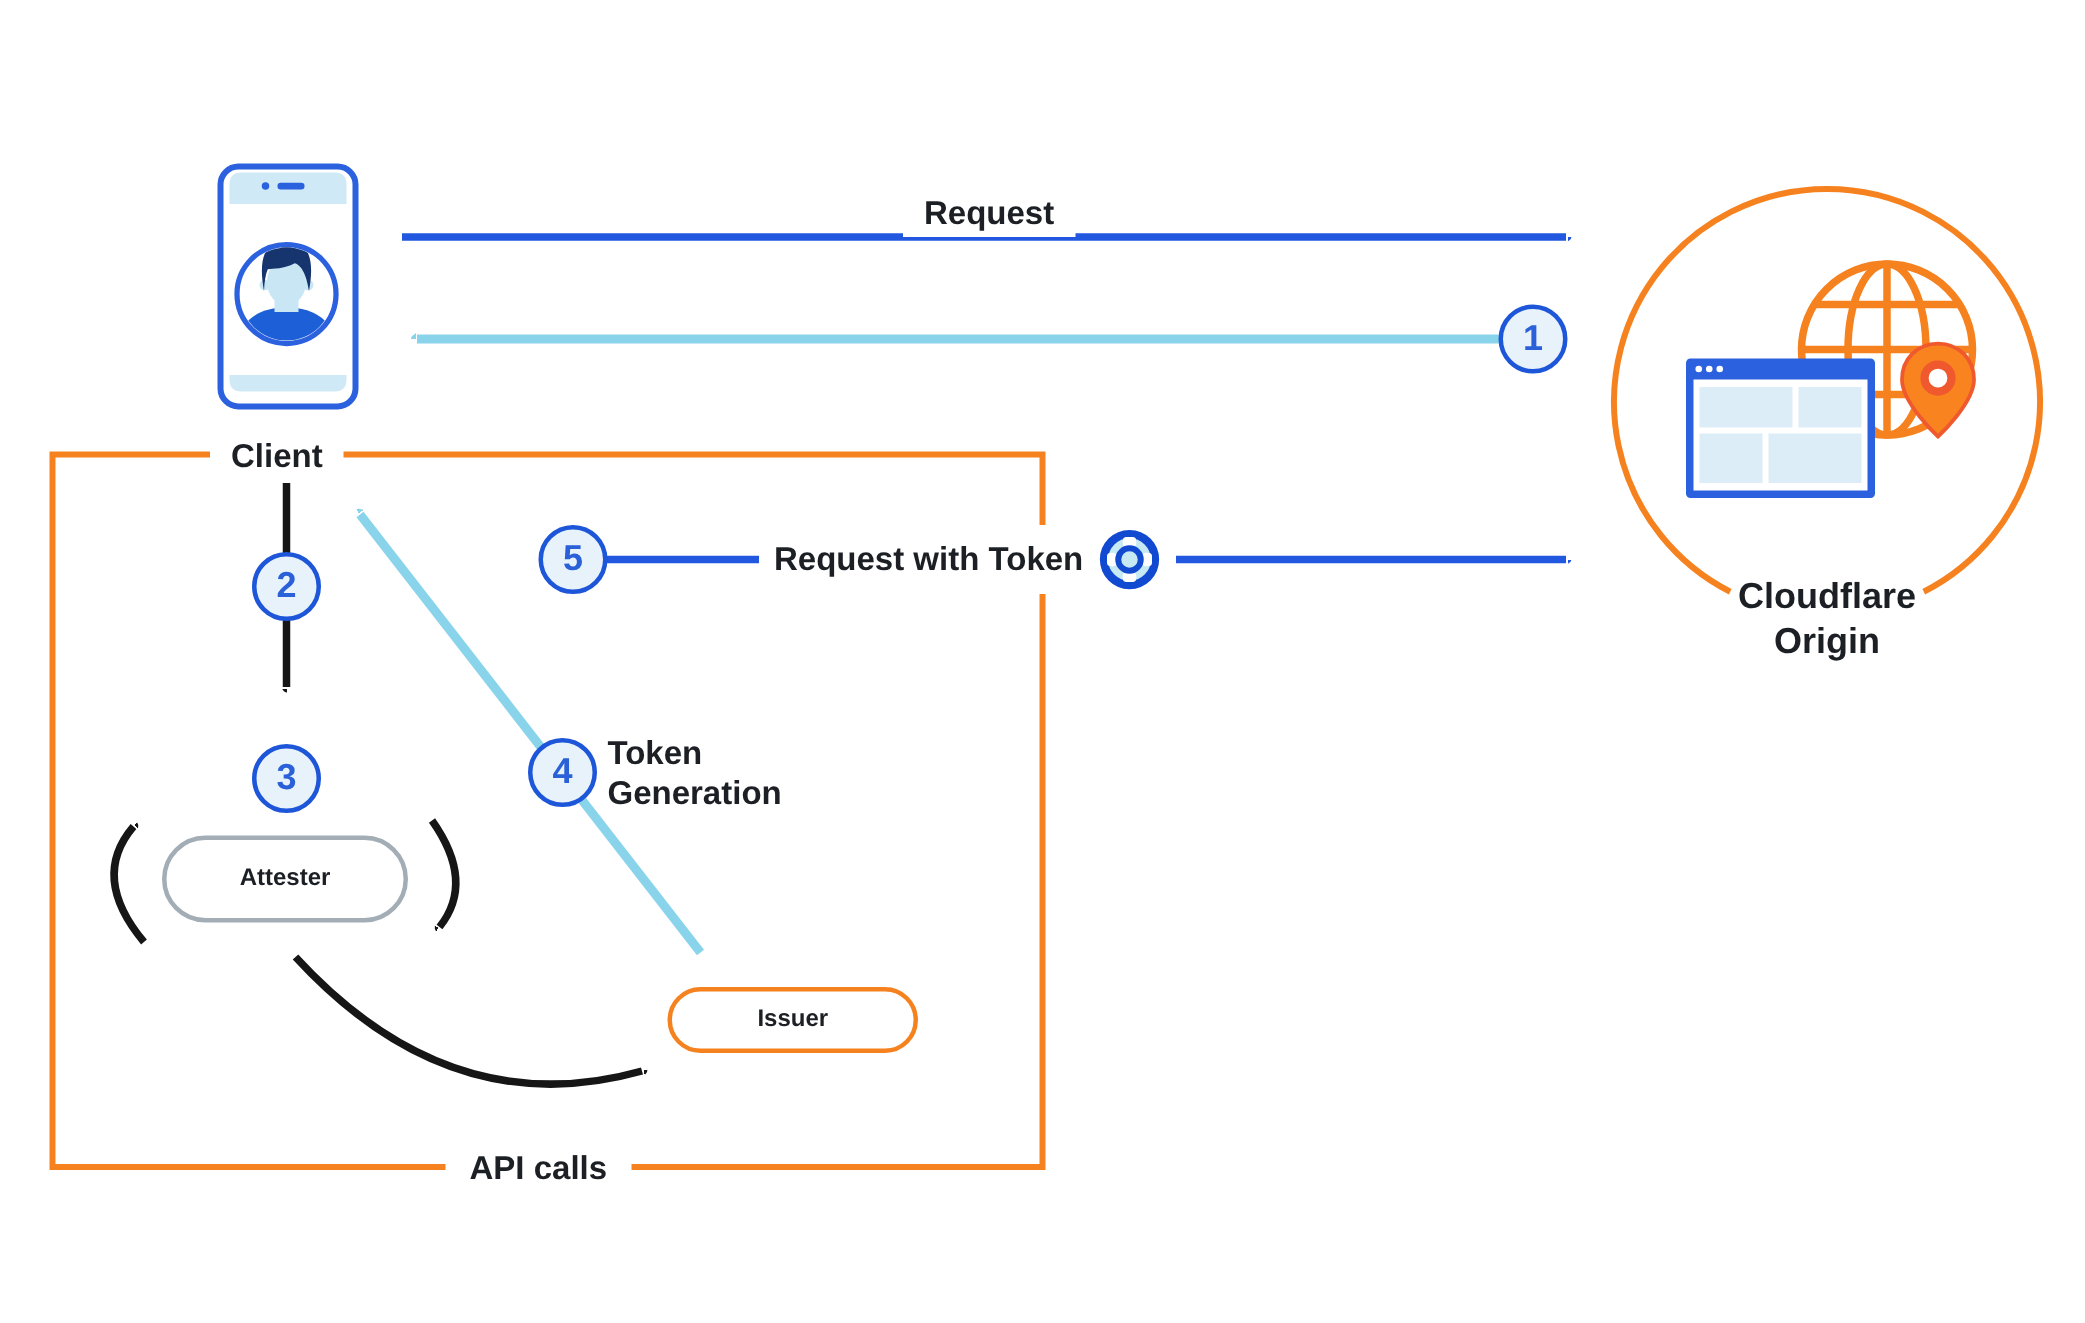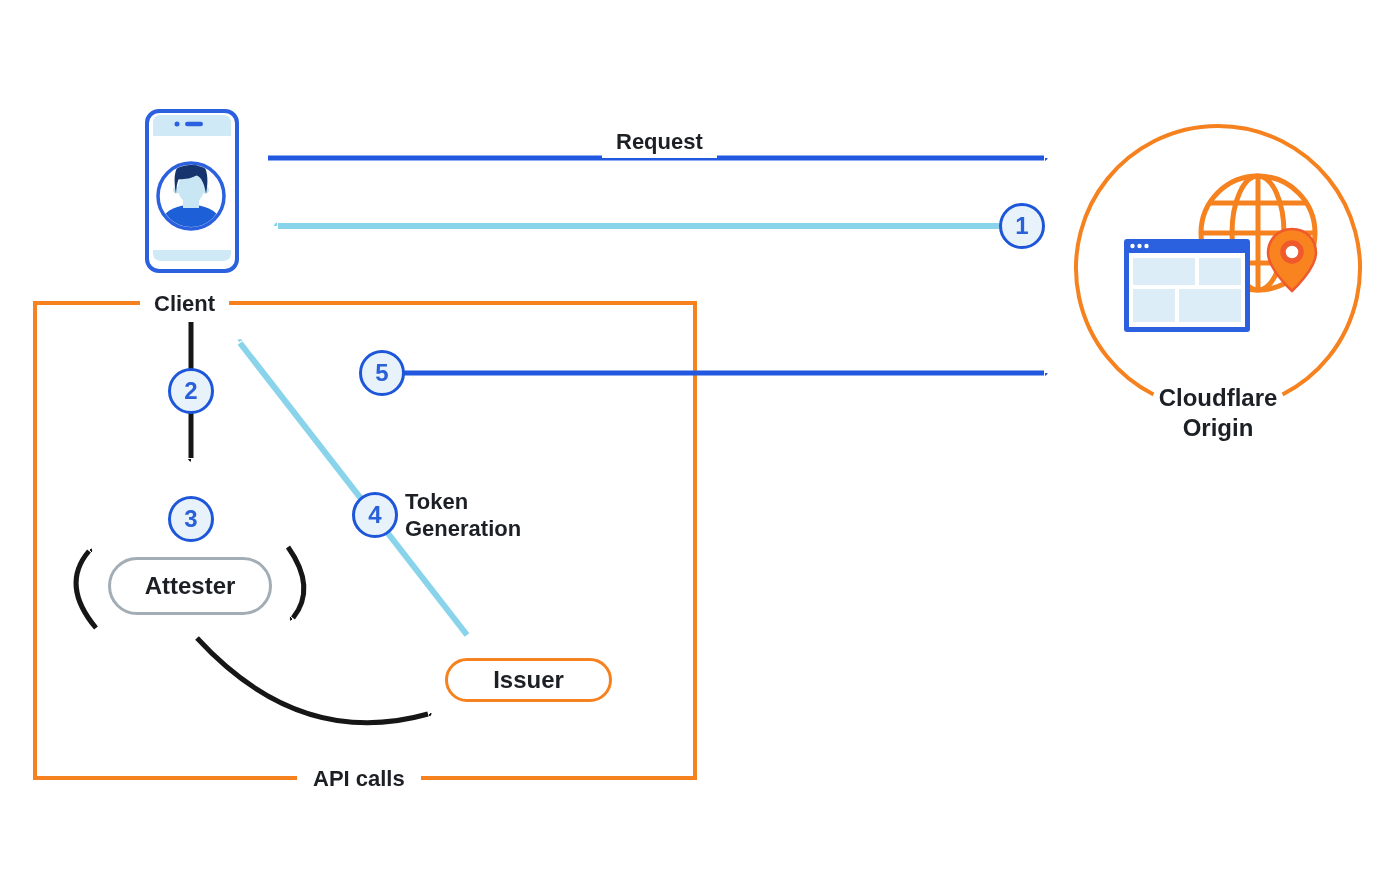--- a/index.html
+++ b/index.html
@@ -8,21 +8,21 @@
     font-family:"Liberation Sans", sans-serif;color:#1c2025;
   }
   #canvas{position:absolute;left:0;top:0;}
   .lbl{
     position:absolute;font-weight:700;font-size:22px;color:#1c2025;white-space:nowrap;
   }
   .on-line{background:#ffffff;display:flex;align-items:center;justify-content:center;}
   .with-icon{gap:10px;height:46px;padding:0 10px;}
   .pill{
     position:absolute;background:#ffffff;border-radius:29px;display:flex;align-items:center;justify-content:center;
-    font-weight:700;font-size:24px;box-sizing:border-box;
+    font-weight:700;font-size:16px;box-sizing:border-box;
   }
   .pill.gray{border:3px solid #a3adb5;}
   .pill.orange{border:3px solid #f6821f;}
   .step-circle{
     position:absolute;width:46px;height:46px;box-sizing:border-box;border-radius:50%;
     border:3.5px solid #1d56d8;background:#e7f2fb;color:#2a61d8;
     font-weight:700;font-size:24px;display:flex;align-items:center;justify-content:center;
   }
   .two-line{line-height:27px;}
   .cf-label{
@@ -125,20 +125,33 @@
   <div class="cf-label">
     <span>Cloudflare</span>
     <span>Origin</span>
   </div>
 
   <div class="lbl on-line" style="left:602px;top:126px;height:32px;padding:0 14px;">
     <span>Request</span>
   </div>
 
 
+  <div class="lbl on-line with-icon" style="left:506px;top:350px;">
+    <span>Request with Token</span>
+    <svg width="42" height="42" viewBox="-21 -21 42 42">
+      <circle r="17" fill="#C6E9F4" stroke="#1149D1" stroke-width="5.5"></circle>
+      <g fill="#ffffff">
+        <rect x="-4.5" y="-15" width="9" height="6.5" rx="2.5"></rect>
+        <rect x="-4.5" y="8.5" width="9" height="6.5" rx="2.5"></rect>
+        <rect x="-15" y="-4.5" width="6.5" height="9" rx="2.5"></rect>
+        <rect x="8.5" y="-4.5" width="6.5" height="9" rx="2.5"></rect>
+      </g>
+      <circle r="7.5" fill="#C6E9F4" stroke="#1149D1" stroke-width="4"></circle>
+    </svg>
+  </div>
 
   <div class="lbl two-line" style="left:405px;top:488px;">
     <span style="display:block;">Token</span>
     <span style="display:block;">Generation</span>
   </div>
 
   <div class="lbl on-line" style="left:297px;top:763px;height:32px;padding:0 16px;">
     <span>API calls</span>
   </div>
 

